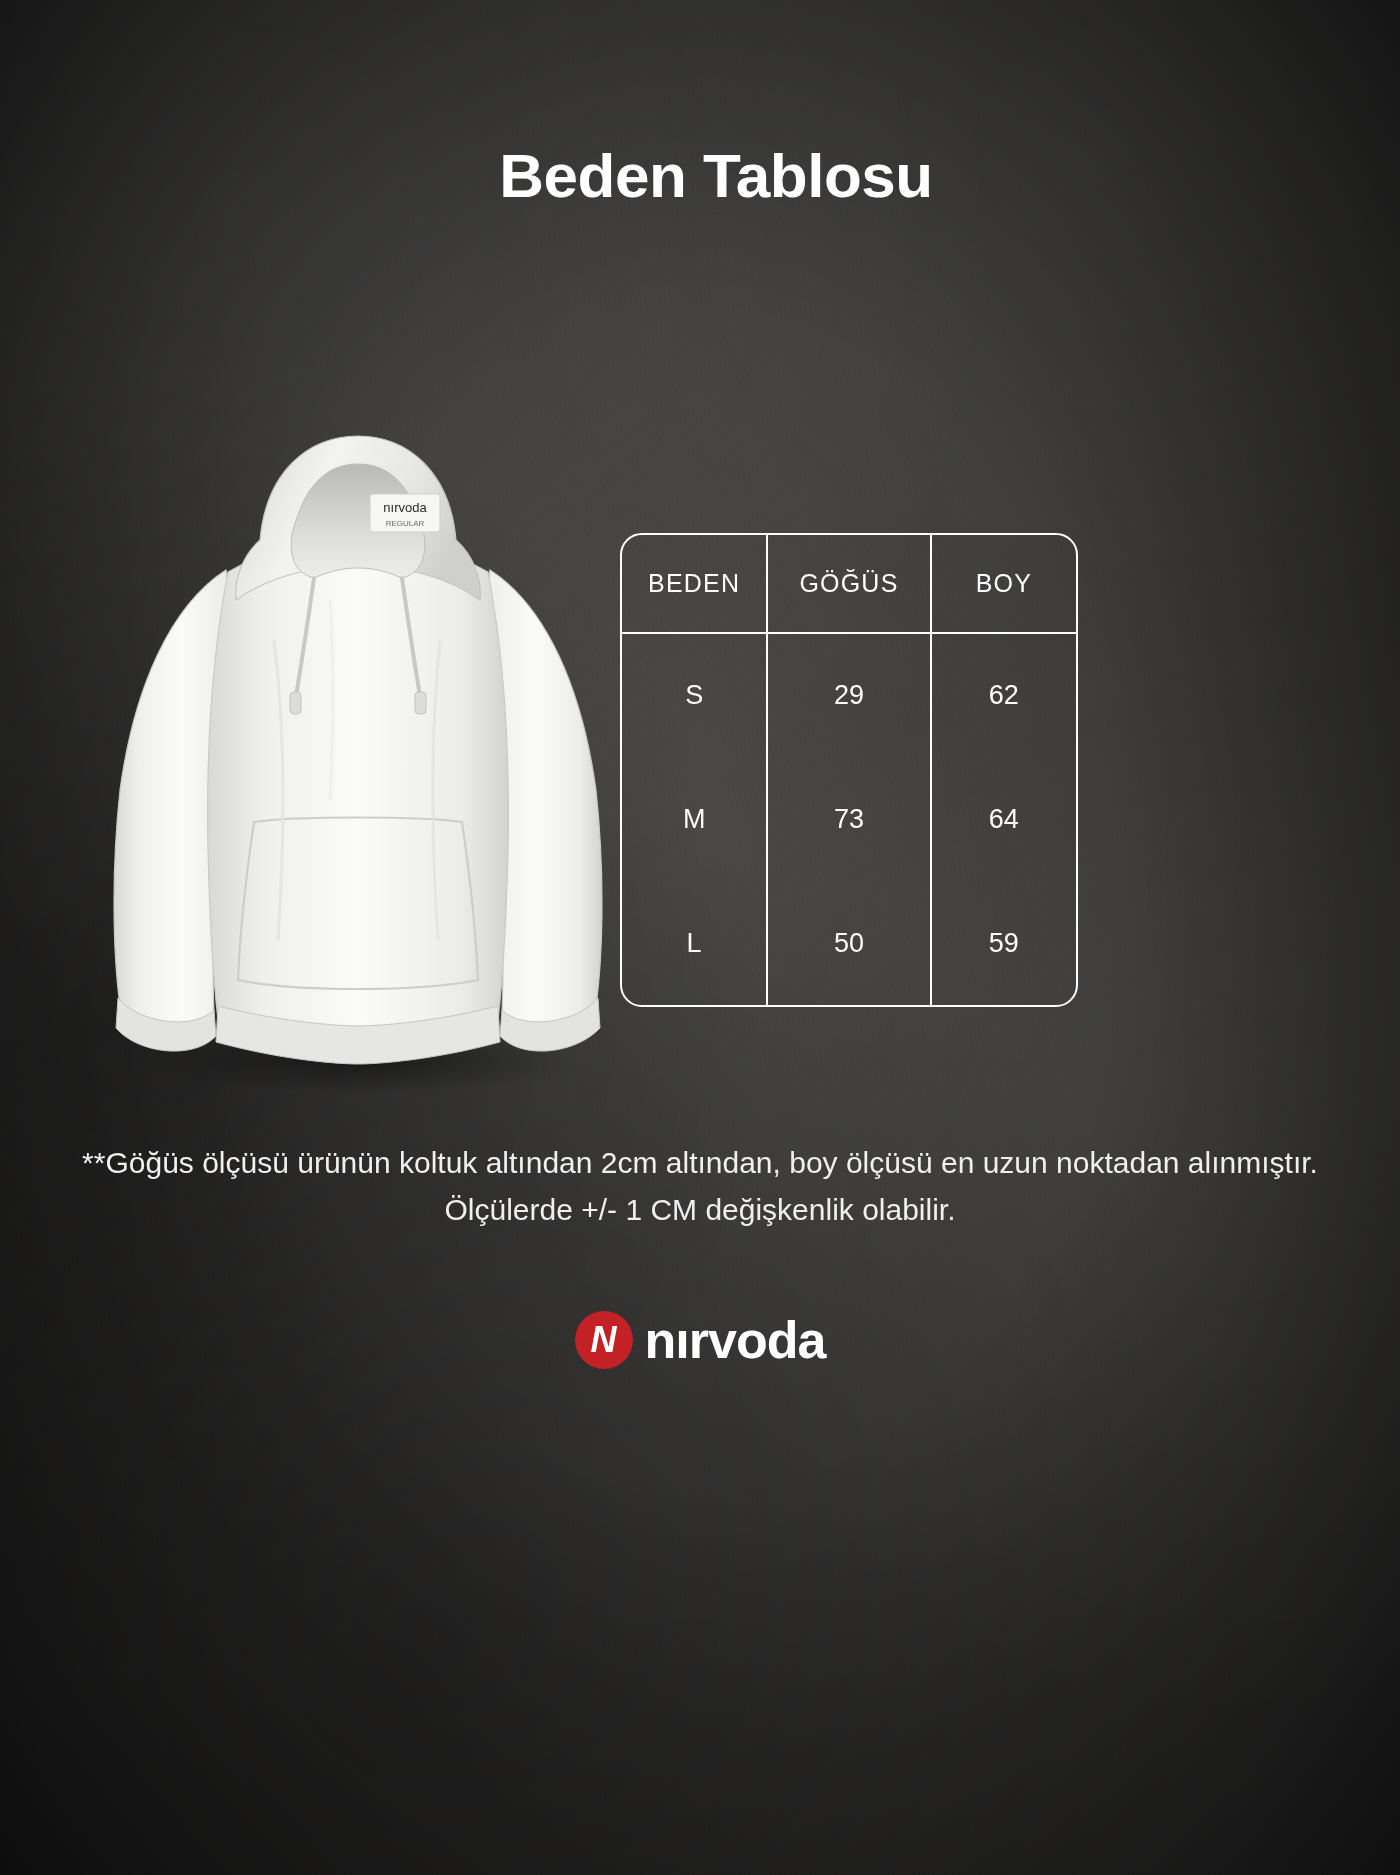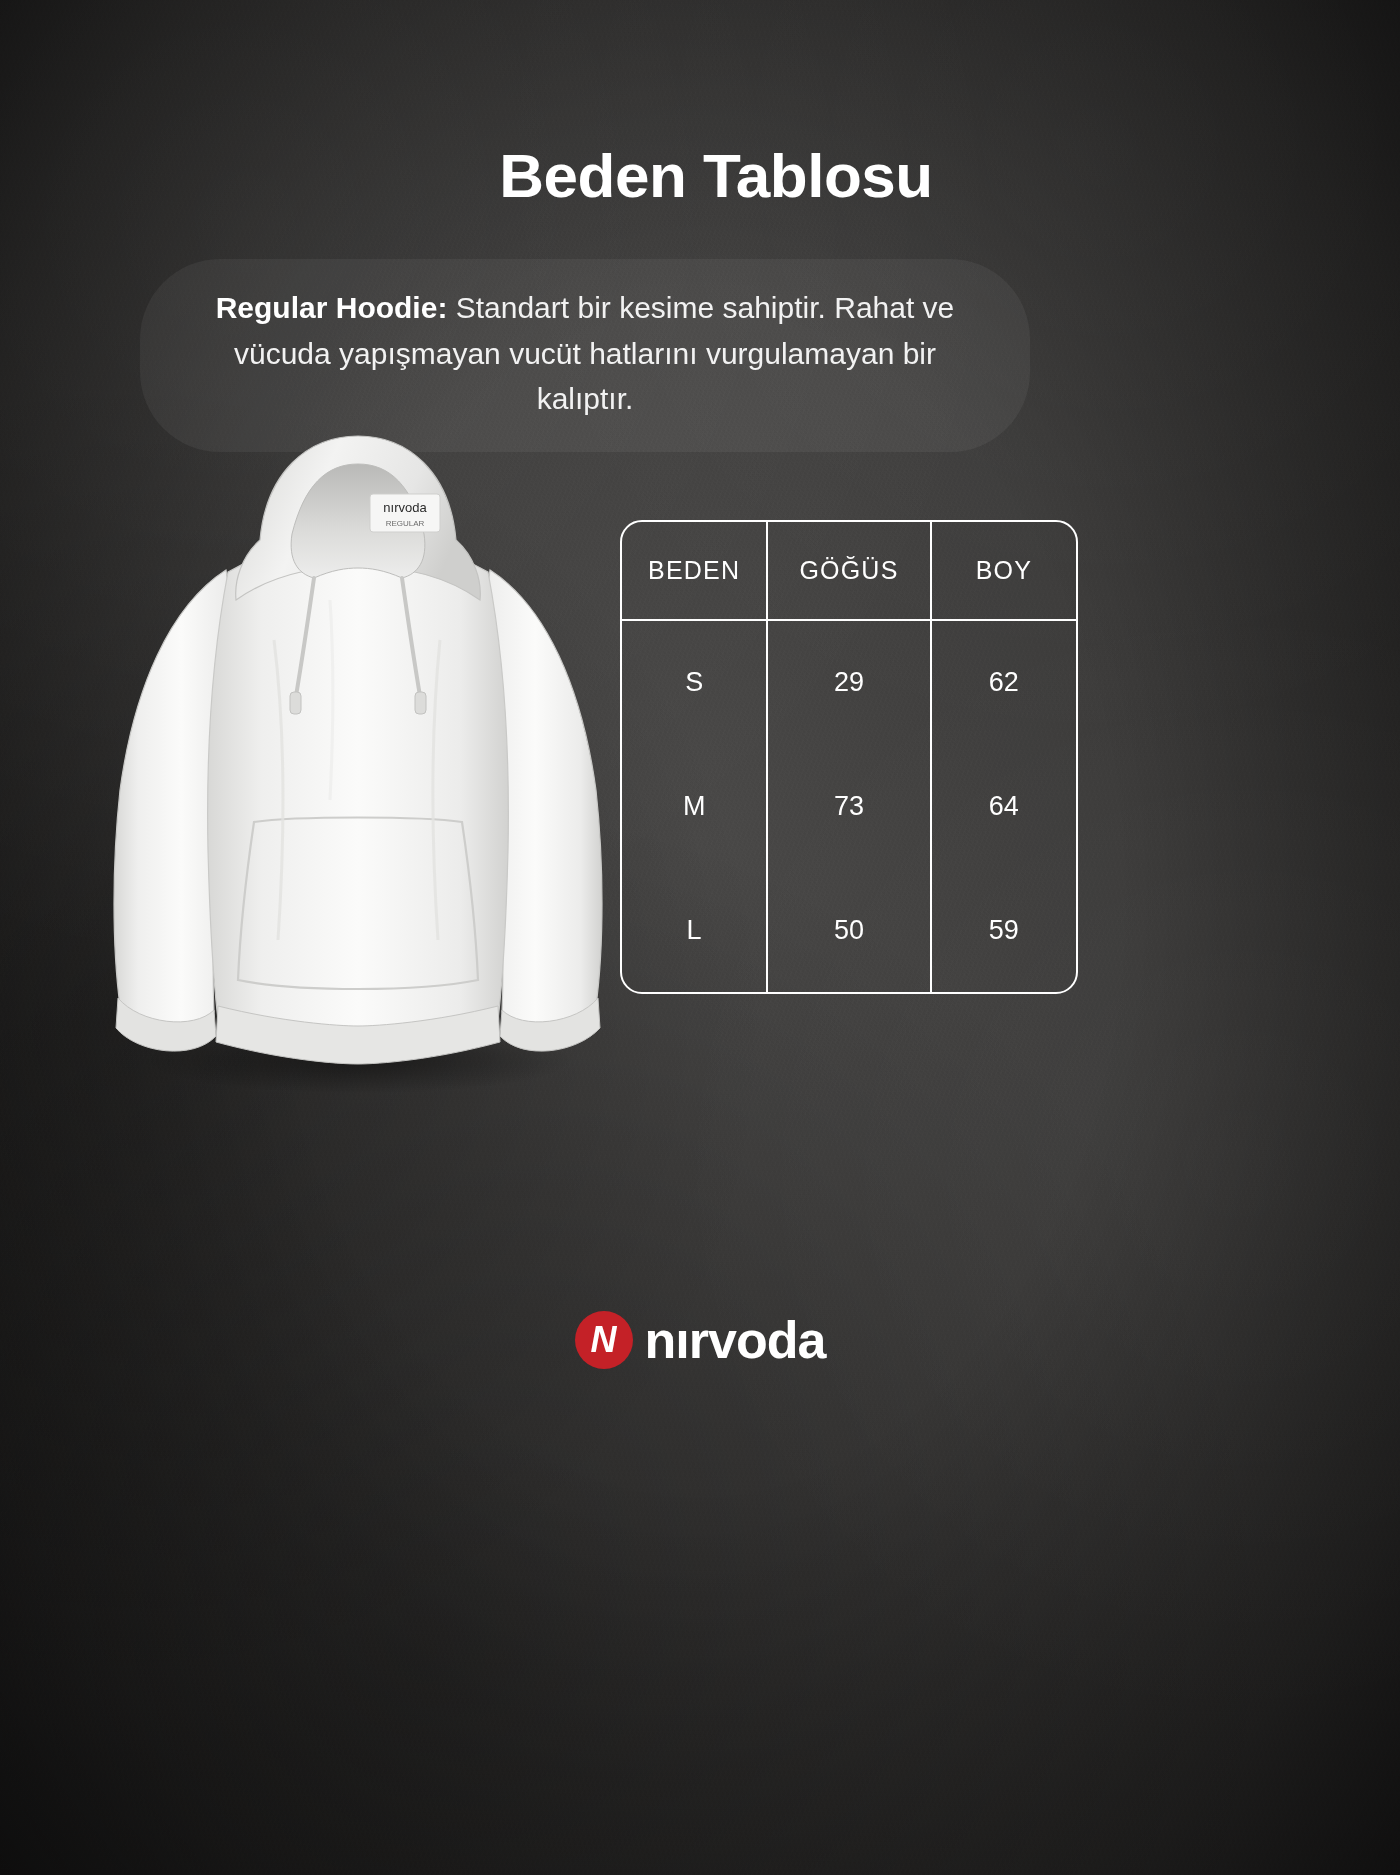--- a/index.html
+++ b/index.html
@@ -94,21 +94,21 @@
     top: 420px;
     width: 560px;
     height: 680px;
   }
   .hoodie-svg { display: block; width: 100%; height: 100%; }
 
   
   .size-table {
     position: absolute;
     left: 620px;
-    top: 520px;
+    top: 533px;
     width: 458px;
     height: 474px;
     border: 2px solid #ffffff;
     border-radius: 22px;
     overflow: hidden;
   }
   .size-table table {
     width: 100%;
     height: 100%;
     border-collapse: collapse;
@@ -186,23 +186,20 @@
 <body>
 
 <div class="bg"></div>
 <div class="bg-noise"></div>
 <div class="bg-vignette"></div>
 
 <div class="page">
 
   <h1 class="title">Beden Tablosu</h1>
 
-  <div class="desc-pill">
-    <b>Regular Hoodie:</b><span> Standart bir kesime sahiptir. Rahat ve vücuda yapışmayan vucüt hatlarını vurgulamayan bir kalıptır.</span>
-  </div>
 
   <div class="hoodie-wrap">
     <svg class="hoodie-svg" viewBox="0 0 560 680" xmlns="http://www.w3.org/2000/svg">
       <defs>
         <linearGradient id="bodyGrad" x1="0" y1="0" x2="1" y2="0">
           <stop offset="0%" stop-color="#d8d8d6"></stop>
           <stop offset="18%" stop-color="#efefee"></stop>
           <stop offset="50%" stop-color="#fbfbfa"></stop>
           <stop offset="84%" stop-color="#ececeb"></stop>
           <stop offset="100%" stop-color="#d2d2d0"></stop>
@@ -280,19 +277,23 @@
         </tr>
         <tr>
           <td>L</td>
           <td>50</td>
           <td>59</td>
         </tr>
       </tbody>
     </table>
   </div>
 
+  <div class="notes">
+    <div class="line1">**Göğüs ölçüsü ürünün koltuk altından 2cm altından, boy ölçüsü en uzun noktadan alınmıştır.</div>
+    <div class="line2">Ölçülerde +/- 1 CM değişkenlik olabilir.</div>
+  </div>
 
   <div class="brand">
     <div class="brand-mark">N</div>
     <div class="brand-name">nırvoda</div>
   </div>
 
 </div>
 
 </body></html>

